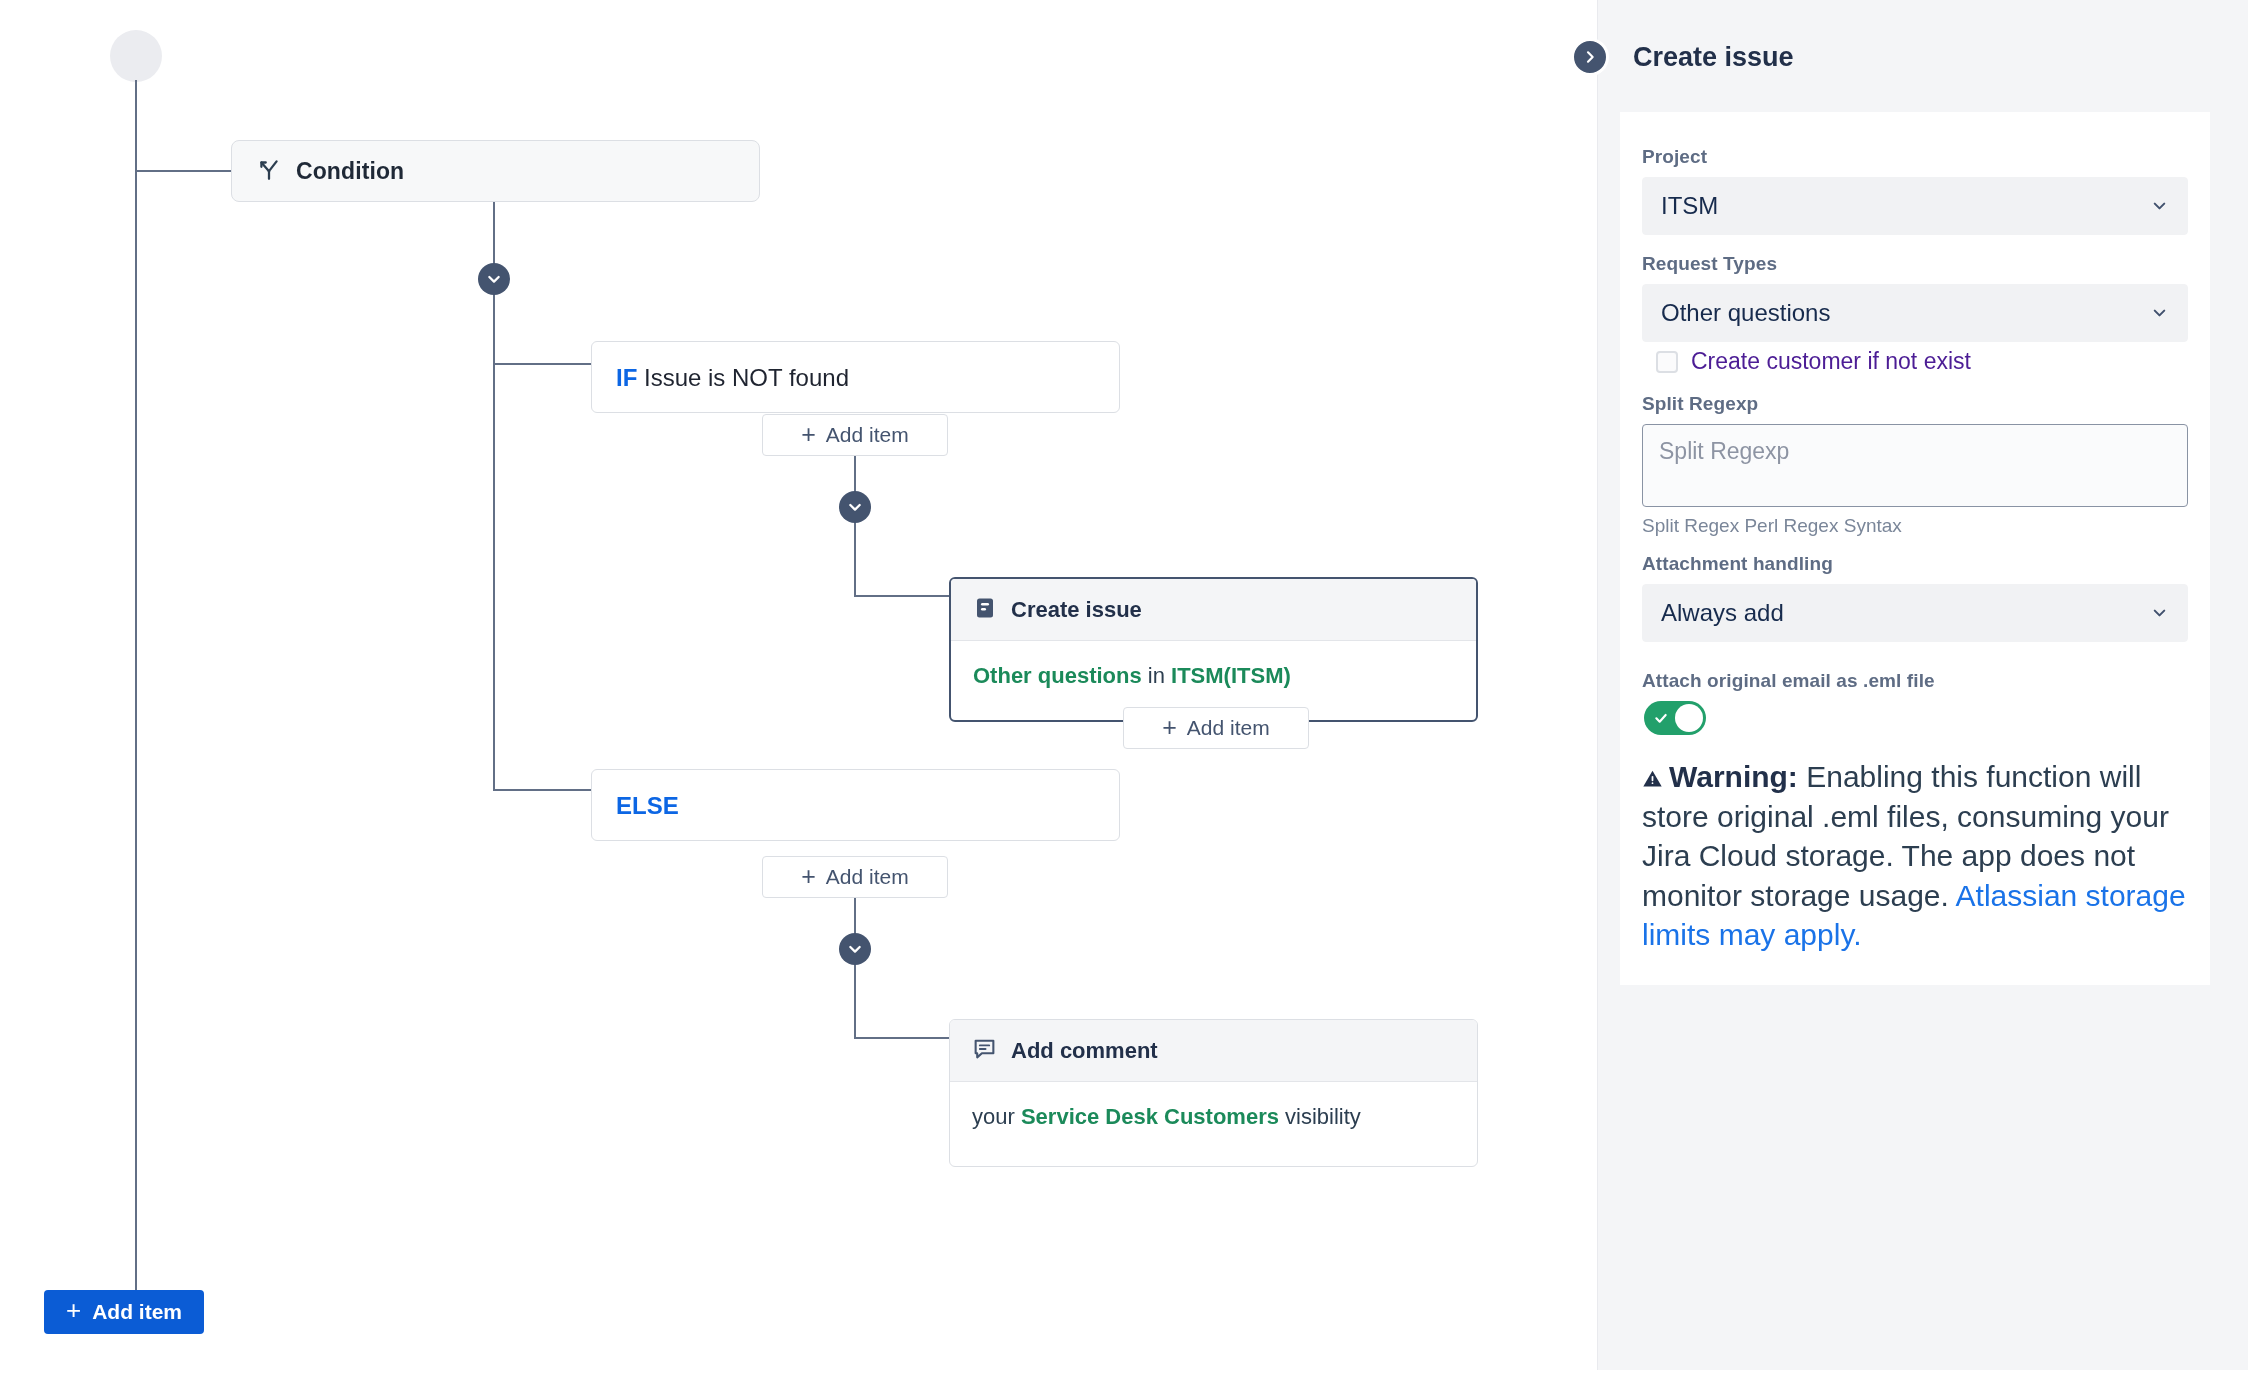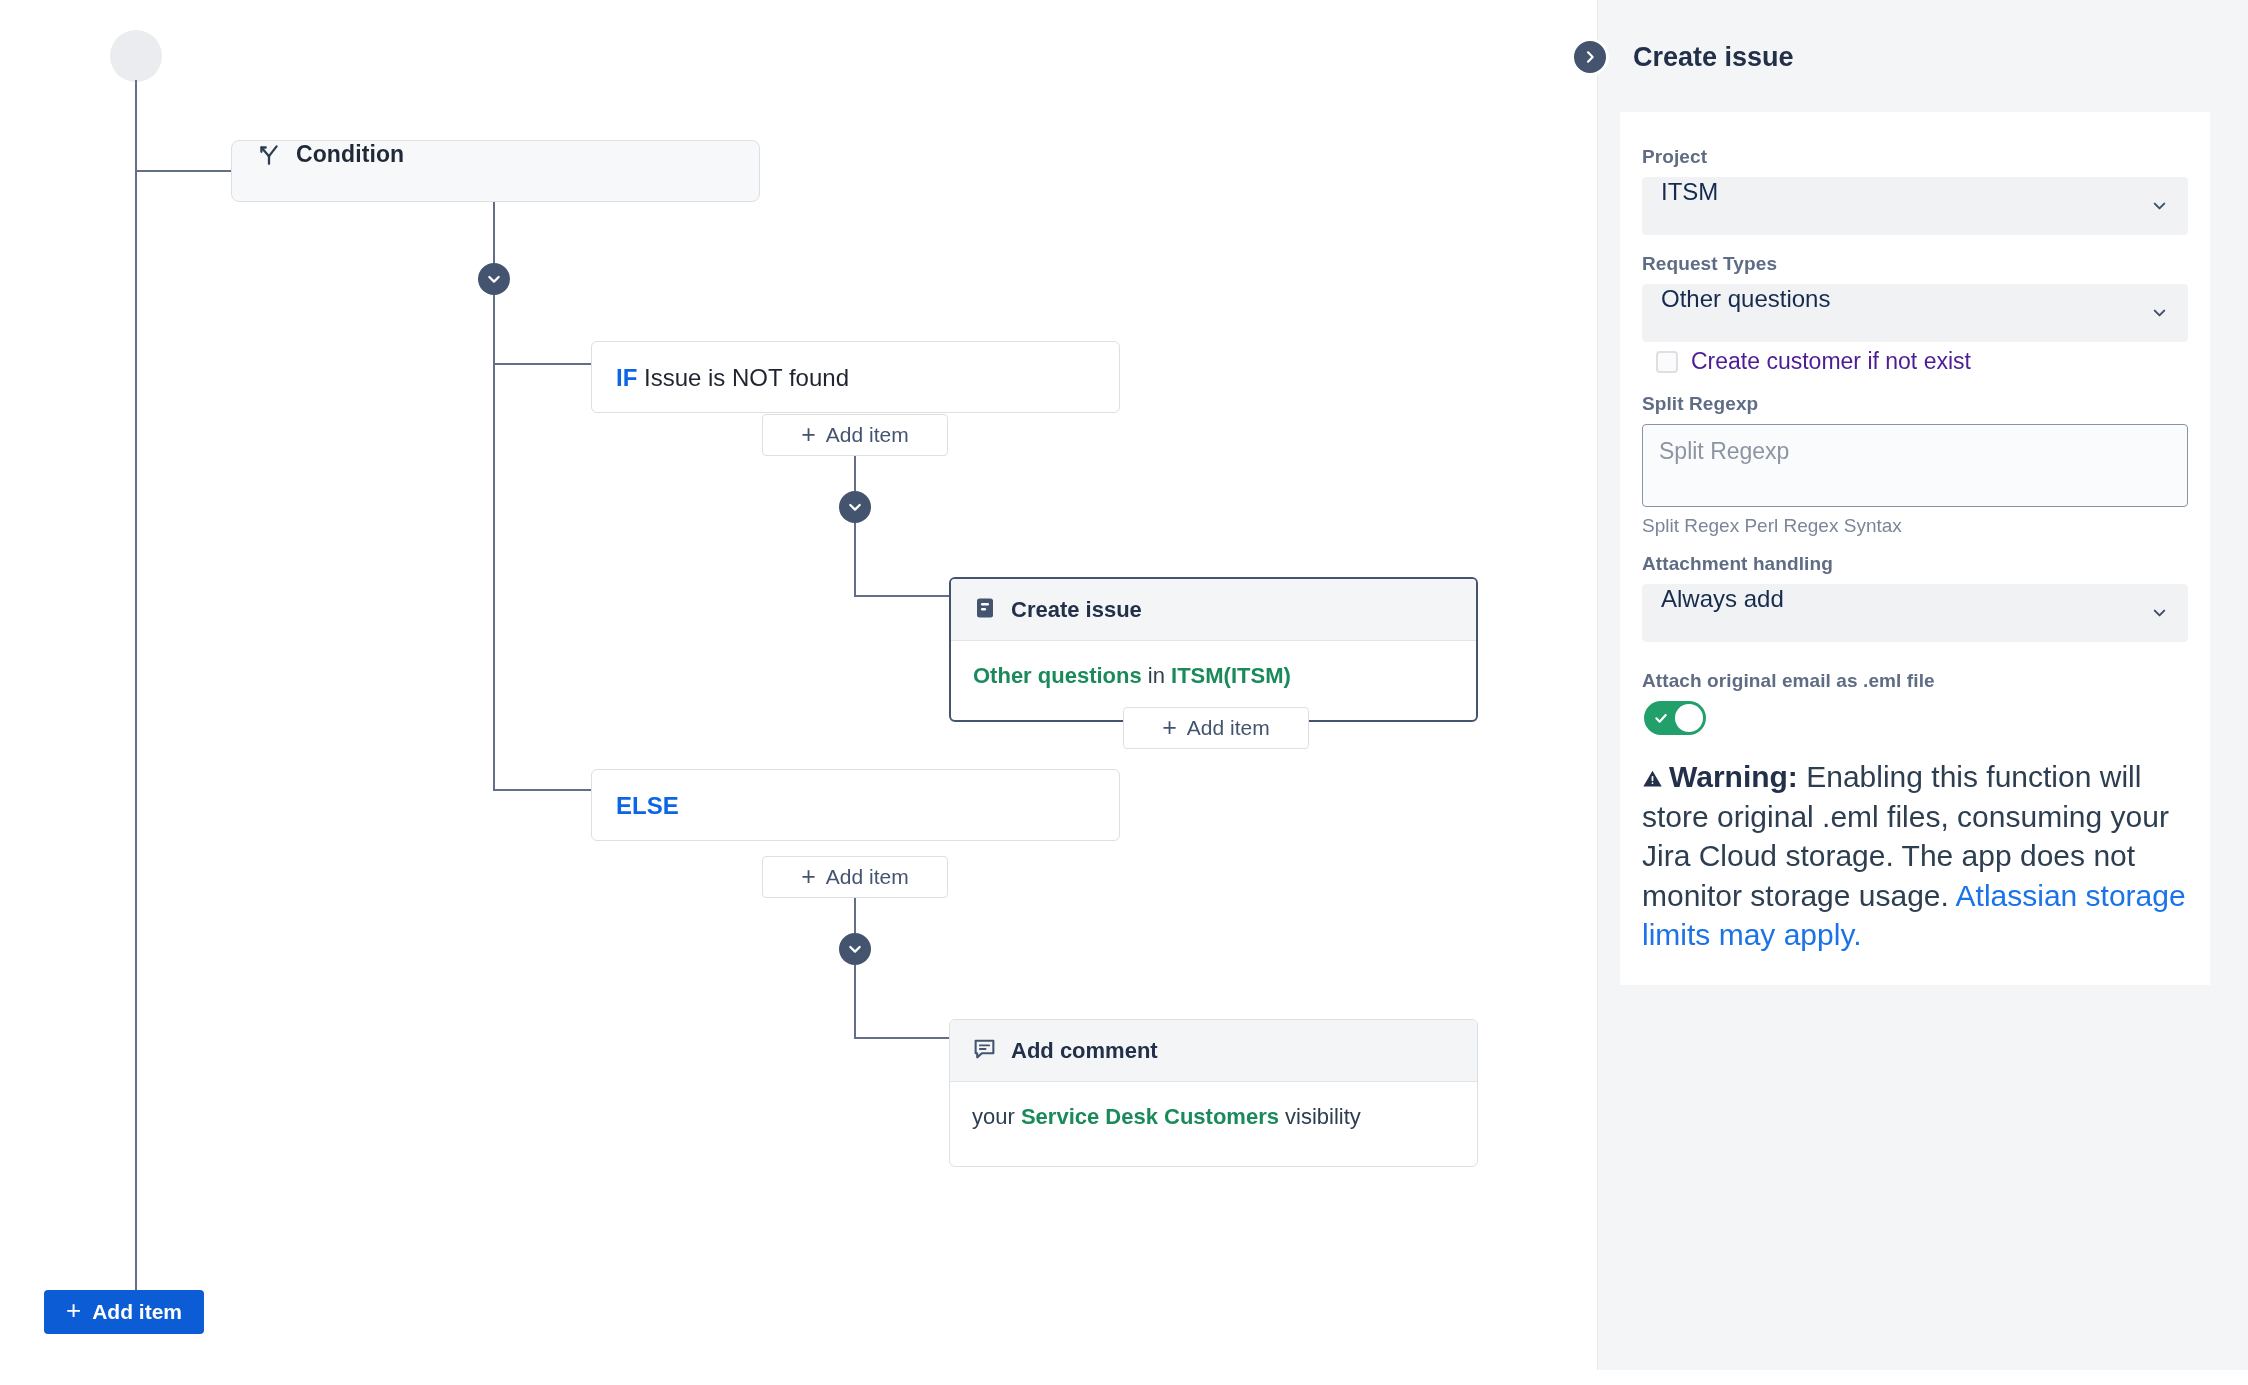--- a/index.html
+++ b/index.html
@@ -66,21 +66,21 @@
     color: #1f2430;
     line-height: 1.2;
     white-space: nowrap;
   }
   .branch-label b { color: #0c66e4; font-weight: 700; }
 
   .node-condition {
     background: #f7f8f9;
     border: 1px solid #dcdfe4;
     border-radius: 8px;
-    display: flex; 
+    display: flex; align-items: center;
     padding-left: 24px;
     gap: 14px;
   }
   .node-condition .title {
     font-size: 23px; font-weight: 700; color: #1f2937;
     letter-spacing: .1px;
   }
 
   
   .node-action {
@@ -195,21 +195,21 @@
     color: #5e6c84;
     margin-bottom: 9px;
     letter-spacing: .1px;
   }
   .select-box {
     position: relative;
     height: 58px;
     background: #f1f2f4;
     border: 1px solid #f1f2f4;
     border-radius: 4px;
-    display: flex; 
+    display: flex; align-items: center;
     padding: 0 18px;
     font-size: 24px;
     color: #172b4d;
     margin-bottom: 18px;
     cursor: pointer;
   }
   .select-box .chev {
     position: absolute; right: 18px; top: 50%;
     transform: translateY(-50%);
     display: flex;

